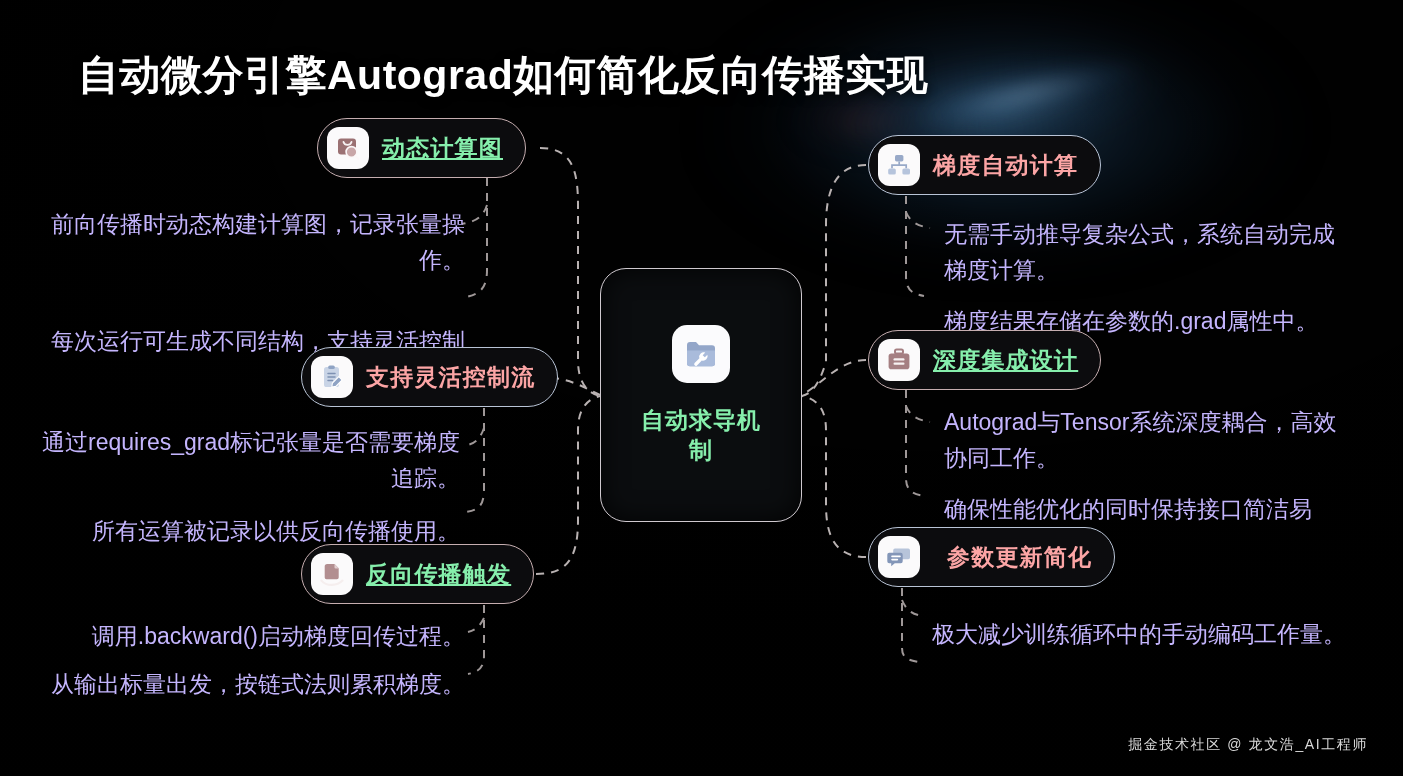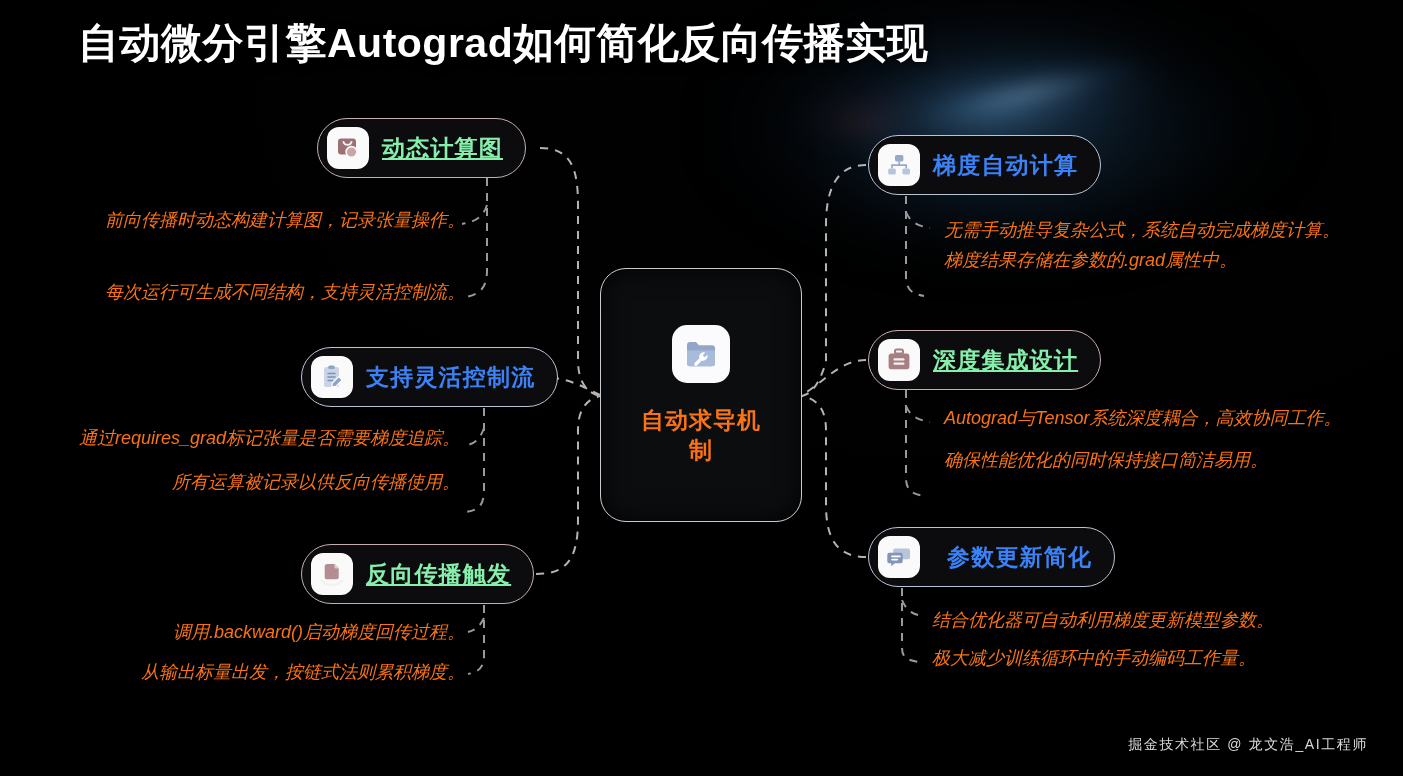--- a/index.html
+++ b/index.html
@@ -71,21 +71,21 @@
   .bg-vignette {
     position: absolute; inset: 0;
     background: radial-gradient(ellipse 72% 70% at 66% 12%,
                 rgba(0,0,0,0) 0%, rgba(0,0,0,0.30) 48%, rgba(0,0,0,0.88) 100%);
     pointer-events: none;
   }
 
   
   #title {
     position: absolute;
-    left: 78px; top: 16px;
+    left: 78px; top: 48px;
     font-size: 41px;
     font-weight: 700;
     color: #ffffff;
     letter-spacing: 0.5px;
     white-space: nowrap;
     z-index: 40;
     text-shadow: 0 2px 10px rgba(0,0,0,0.9);
   }
 
   
@@ -116,21 +116,21 @@
   #center-icon {
     width: 58px; height: 58px;
     border-radius: 15px;
     background: #fbfbfd;
     display: flex; align-items: center; justify-content: center;
     margin-bottom: 22px;
   }
   #center-label {
     font-size: 23px;
     font-weight: 700;
-    color: #f97316;
+    color: #86efac;
     line-height: 1.32;
     text-align: center;
     width: 130px;
     letter-spacing: 1px;
   }
 
   
   .pill {
     position: absolute;
     height: 60px;
@@ -151,31 +151,30 @@
     display: flex; align-items: center; justify-content: center;
     flex: 0 0 auto;
     margin-right: 13px;
   }
   .pill-label {
     font-size: 23px;
     font-weight: 700;
     letter-spacing: 1.2px;
     white-space: nowrap;
   }
-  .pill.blue  .pill-label { color: #3b82f6; }
+  .pill.blue  .pill-label { color: #fca5a5; }
   .pill.mauve .pill-label { color: #86efac; text-decoration: underline; }
 
   
   .bullets {
     position: absolute;
     z-index: 20;
-    color: #f97316;
-    font-size: 18px;
+    color: #c4b5fd;
+    font-size: 23px;
     line-height: 1.58;
-    font-style: italic;
   }
   .bullets.right-align { text-align: right; }
   .bullets.left-align  { text-align: left; }
   .bullets p { margin: 0; }
   .bullets p + p { margin-top: 14px; }
 
   
   #footer {
     position: absolute;
     right: 35px; bottom: 22px;
@@ -297,21 +296,21 @@
         <rect x="9" y="3" width="8.4" height="6.4" rx="1.6" fill="#98a9c8"></rect>
         <rect x="2.2" y="16.4" width="7.6" height="6.2" rx="1.6" fill="#b6c4dc"></rect>
         <rect x="16.4" y="16.4" width="7.6" height="6.2" rx="1.6" fill="#b6c4dc"></rect>
         <path d="M13.2 9.6 v3.6 M6 16.3 v-3.1 h14.2 v3.1" fill="none" stroke="#98a9c8" stroke-width="1.7"></path>
       </svg>
     </span>
     <span class="pill-label">梯度自动计算</span>
   </div>
   <div class="bullets left-align" style="left:944px; top:216px; width:405px;">
     <p>无需手动推导复杂公式，系统自动完成梯度计算。</p>
-    <p style="margin-top:2px;">梯度结果存储在参数的.grad属性中。</p>
+    <p style="margin-top:14px;">梯度结果存储在参数的.grad属性中。</p>
   </div>
 
   <div class="pill mauve" style="left:868px; top:330px;">
     <span class="pill-icon">
       <svg width="26" height="26" viewBox="0 0 26 26">
         <rect x="9" y="2.6" width="8" height="4" rx="1.6" fill="none" stroke="#a57f82" stroke-width="2"></rect>
         <rect x="2.6" y="6.6" width="20.8" height="15.6" rx="2.8" fill="#a57f82"></rect>
         <rect x="7.5" y="11.2" width="11" height="2.4" rx="1.2" fill="#f7f2f2"></rect>
         <rect x="7.5" y="15.6" width="11" height="2.1" rx="1.05" fill="#f7f2f2"></rect>
       </svg>
@@ -327,19 +326,18 @@
     <span class="pill-icon">
       <svg width="26" height="26" viewBox="0 0 26 26">
         <path d="M9 4.6 h13.2 a1.8 1.8 0 0 1 1.8 1.8 v7 a1.8 1.8 0 0 1 -1.8 1.8 h-13.2 a1.8 1.8 0 0 1 -1.8 -1.8 v-7 a1.8 1.8 0 0 1 1.8 -1.8 z" fill="#b7c4da"></path>
         <path d="M3.2 8.8 h11.6 a1.9 1.9 0 0 1 1.9 1.9 v6.6 a1.9 1.9 0 0 1 -1.9 1.9 h-6 l-3.6 3 v-3 h-2 a1.9 1.9 0 0 1 -1.9 -1.9 v-6.6 a1.9 1.9 0 0 1 1.9 -1.9 z" fill="#8396b8"></path>
         <path d="M6 12.4 h8 M6 15.6 h5.4" stroke="#ffffff" stroke-width="1.6" stroke-linecap="round"></path>
       </svg>
     </span>
     <span class="pill-label">参数更新简化</span>
   </div>
   <div class="bullets left-align" style="left:932px; top:606px; width:425px;">
-    <p>结合优化器可自动利用梯度更新模型参数。</p>
     <p style="margin-top:10px;">极大减少训练循环中的手动编码工作量。</p>
   </div>
 
   <div id="footer">掘金技术社区 @ 龙文浩_AI工程师</div>
 
 </div>
 
 </body></html>

